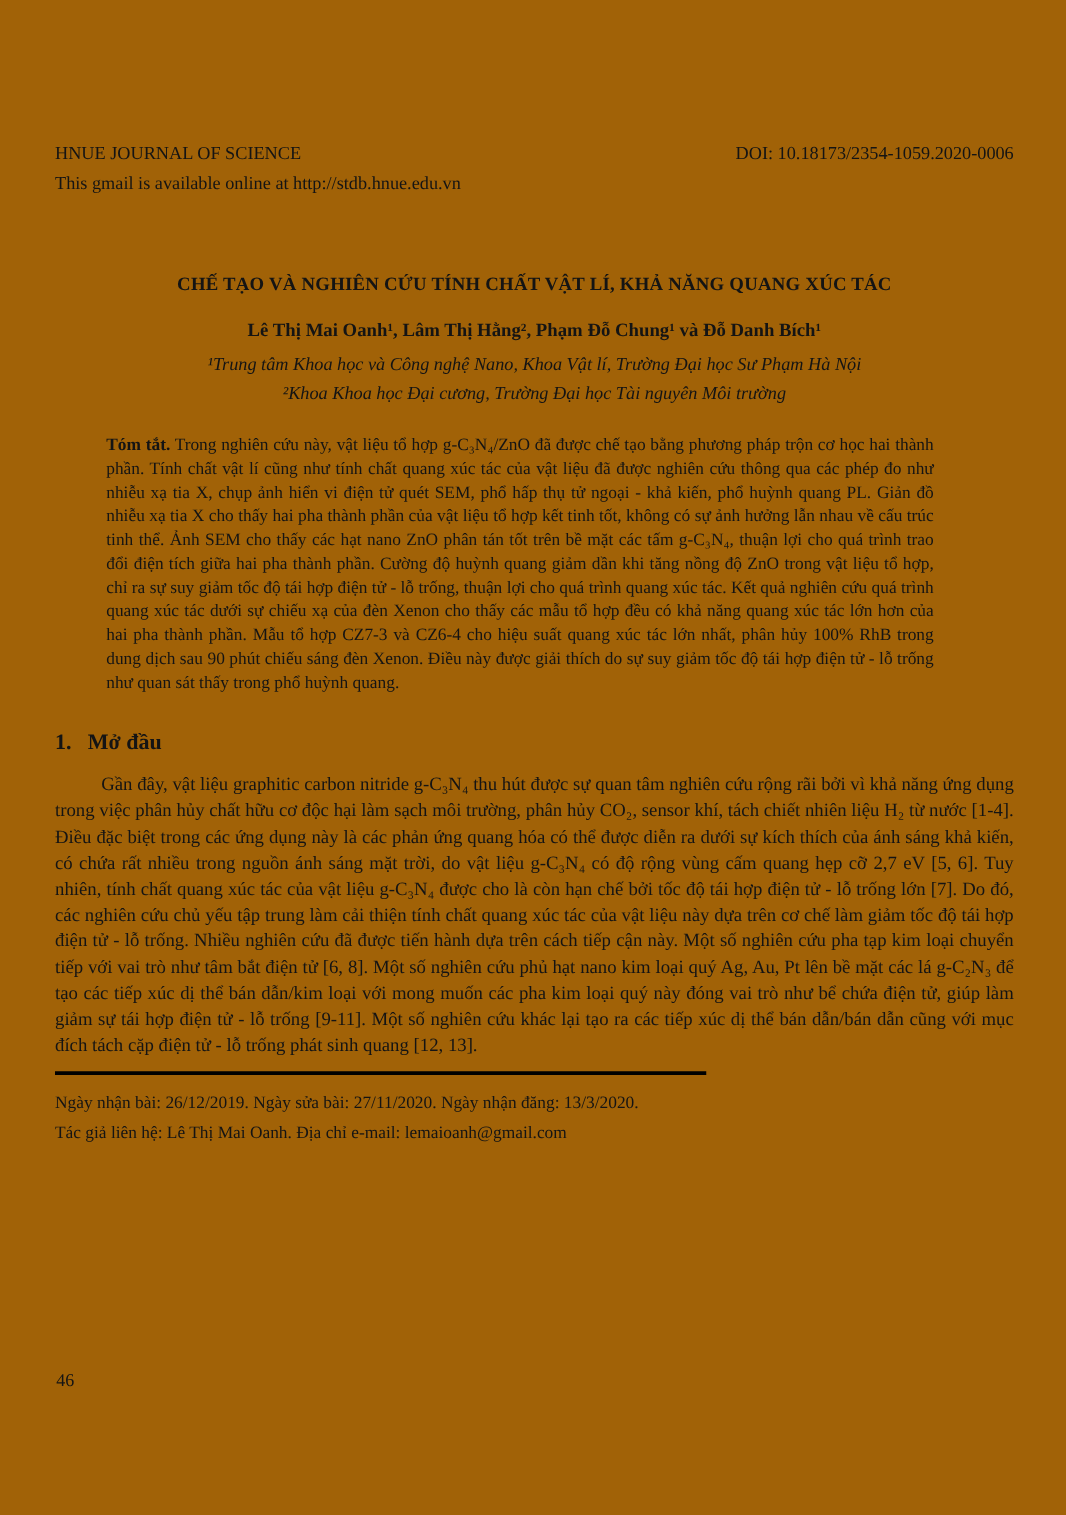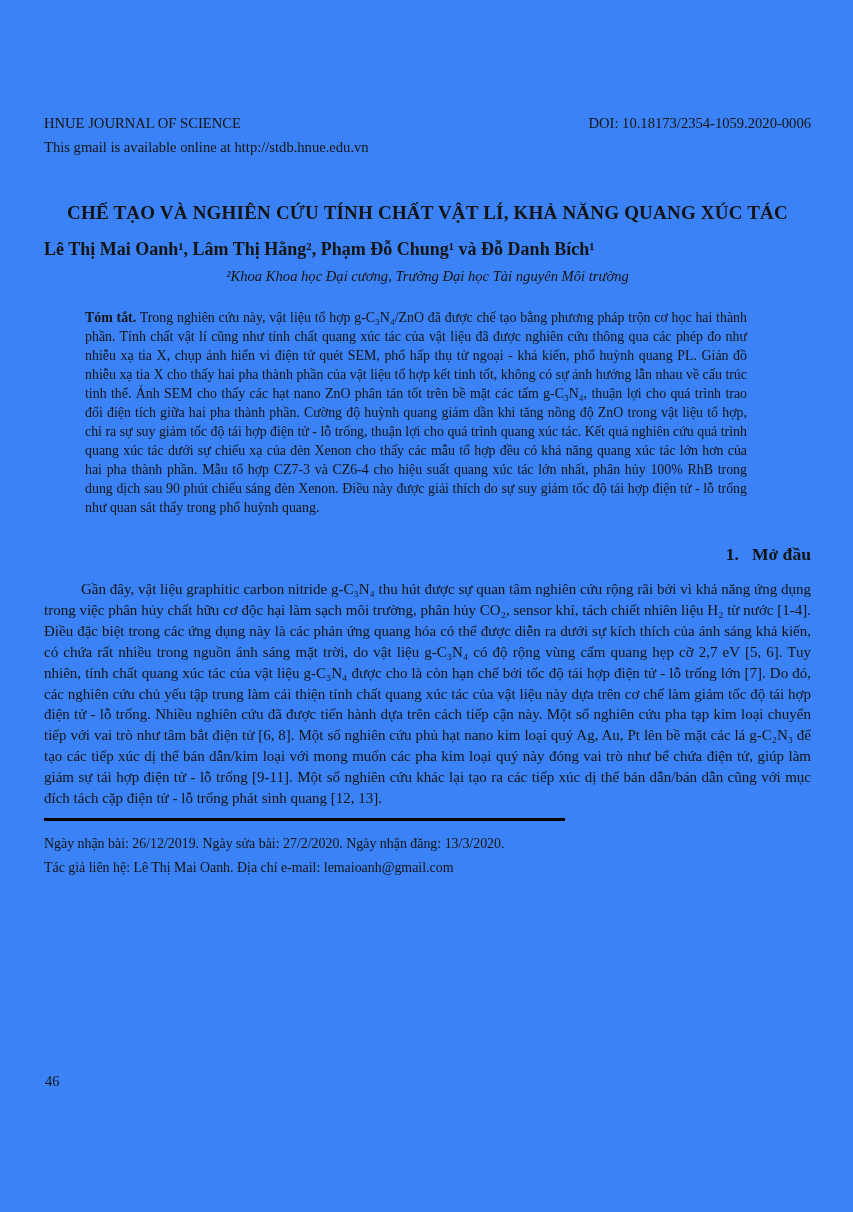--- a/index.html
+++ b/index.html
@@ -1,42 +1,42 @@
 <!DOCTYPE html>
 <html><head>
 <meta charset="utf-8">
 <style>
   * { margin: 0; padding: 0; box-sizing: border-box; }
   html, body { background: #e8e8e8; }
   .page {
     width: 853px;
     height: 1212px;
-    background: #3b82f6;
+    background: #a16207;
     position: relative;
     margin: 0 auto;
     font-family: "Liberation Serif", "DejaVu Serif", serif;
     color: #141414;
     padding: 112px 42px 0 44px;
     overflow: hidden;
   }
   .journal-header { font-size: 14.6px; line-height: 23.5px; }
   .header-row1 { display: flex; justify-content: space-between; }
   .article-title {
-    margin-top: 40px;
+    margin-top: 56px;
     text-align: center;
     font-weight: bold;
-    font-size: 19px;
+    font-size: 15px;
     line-height: 27px;
     letter-spacing: 0.2px;
   }
   .authors-line {
     margin-top: 13px;
-    text-align: left;
+    text-align: center;
     font-weight: bold;
-    font-size: 18px;
+    font-size: 15px;
     line-height: 21px;
   }
   .affiliations {
     margin-top: 5px;
     text-align: center;
     font-style: italic;
     font-size: 14.6px;
     line-height: 23px;
   }
   .abstract-block {
@@ -48,21 +48,20 @@
     text-align: justify;
   }
   .abstract-label { font-weight: bold; }
   .keywords-line { margin-top: 1px; }
   .keywords-label { font-weight: bold; font-style: italic; }
   .section-heading {
     margin-top: 25px;
     font-weight: bold;
     font-size: 17.6px;
     line-height: 25px;
-    text-align: right;
   }
   .section-heading .sec-num { margin-right: 13px; }
   .intro-paragraph {
     margin-top: 12px;
     font-size: 15px;
     line-height: 20.9px;
     text-align: justify;
     text-indent: 37px;
     width: 767px;
   }
@@ -73,21 +72,21 @@
     background: #000000;
   }
   .footnote {
     margin-top: 11px;
     font-size: 13.9px;
     line-height: 24.5px;
   }
   .page-number {
     position: absolute;
     left: 45px;
-    top: 1073px;
+    top: 1097px;
     font-size: 14.4px;
   }
 </style>
 </head>
 <body>
 
 <div class="page">
 
   <div class="journal-header">
     <div class="header-row1">
@@ -97,35 +96,36 @@
     <div>This gmail is available online at http://stdb.hnue.edu.vn</div>
   </div>
 
   <div class="article-title">
     <div>CHẾ TẠO VÀ NGHIÊN CỨU TÍNH CHẤT VẬT LÍ, KHẢ NĂNG QUANG XÚC TÁC</div>
   </div>
 
   <div class="authors-line">Lê Thị Mai Oanh¹, Lâm Thị Hằng², Phạm Đỗ Chung¹ và Đỗ Danh Bích¹</div>
 
   <div class="affiliations">
+    <div>¹Trung tâm Khoa học và Công nghệ Nano, Khoa Vật lí, Trường Đại học Sư Phạm Hà Nội</div>
     <div>²Khoa Khoa học Đại cương, Trường Đại học Tài nguyên Môi trường</div>
   </div>
 
   <div class="abstract-block">
     <p><span class="abstract-label">Tóm tắt.</span><span> Trong nghiên cứu này, vật liệu tổ hợp g-C₃N₄/ZnO đã được chế tạo bằng phương pháp trộn cơ học hai thành phần. Tính chất vật lí cũng như tính chất quang xúc tác của vật liệu đã được nghiên cứu thông qua các phép đo như nhiễu xạ tia X, chụp ảnh hiển vi điện tử quét SEM, phổ hấp thụ tử ngoại - khả kiến, phổ huỳnh quang PL. Giản đồ nhiễu xạ tia X cho thấy hai pha thành phần của vật liệu tổ hợp kết tinh tốt, không có sự ảnh hưởng lẫn nhau về cấu trúc tinh thể. Ảnh SEM cho thấy các hạt nano ZnO phân tán tốt trên bề mặt các tấm g-C₃N₄, thuận lợi cho quá trình trao đổi điện tích giữa hai pha thành phần. Cường độ huỳnh quang giảm dần khi tăng nồng độ ZnO trong vật liệu tổ hợp, chỉ ra sự suy giảm tốc độ tái hợp điện tử - lỗ trống, thuận lợi cho quá trình quang xúc tác. Kết quả nghiên cứu quá trình quang xúc tác dưới sự chiếu xạ của đèn Xenon cho thấy các mẫu tổ hợp đều có khả năng quang xúc tác lớn hơn của hai pha thành phần. Mẫu tổ hợp CZ7-3 và CZ6-4 cho hiệu suất quang xúc tác lớn nhất, phân hủy 100% RhB trong dung dịch sau 90 phút chiếu sáng đèn Xenon. Điều này được giải thích do sự suy giảm tốc độ tái hợp điện tử - lỗ trống như quan sát thấy trong phổ huỳnh quang.</span></p>
   </div>
 
   <div class="section-heading">
     <span class="sec-num">1.</span><span>Mở đầu</span>
   </div>
 
   <p class="intro-paragraph">Gần đây, vật liệu graphitic carbon nitride g-C₃N₄ thu hút được sự quan tâm nghiên cứu rộng rãi bởi vì khả năng ứng dụng trong việc phân hủy chất hữu cơ độc hại làm sạch môi trường, phân hủy CO₂, sensor khí, tách chiết nhiên liệu H₂ từ nước [1-4]. Điều đặc biệt trong các ứng dụng này là các phản ứng quang hóa có thể được diễn ra dưới sự kích thích của ánh sáng khả kiến, có chứa rất nhiều trong nguồn ánh sáng mặt trời, do vật liệu g-C₃N₄ có độ rộng vùng cấm quang hẹp cỡ 2,7 eV [5, 6]. Tuy nhiên, tính chất quang xúc tác của vật liệu g-C₃N₄ được cho là còn hạn chế bởi tốc độ tái hợp điện tử - lỗ trống lớn [7]. Do đó, các nghiên cứu chủ yếu tập trung làm cải thiện tính chất quang xúc tác của vật liệu này dựa trên cơ chế làm giảm tốc độ tái hợp điện tử - lỗ trống. Nhiều nghiên cứu đã được tiến hành dựa trên cách tiếp cận này. Một số nghiên cứu pha tạp kim loại chuyển tiếp với vai trò như tâm bắt điện tử [6, 8]. Một số nghiên cứu phủ hạt nano kim loại quý Ag, Au, Pt lên bề mặt các lá g-C₂N₃ để tạo các tiếp xúc dị thể bán dẫn/kim loại với mong muốn các pha kim loại quý này đóng vai trò như bể chứa điện tử, giúp làm giảm sự tái hợp điện tử - lỗ trống [9-11]. Một số nghiên cứu khác lại tạo ra các tiếp xúc dị thể bán dẫn/bán dẫn cũng với mục đích tách cặp điện tử - lỗ trống phát sinh quang [12, 13].</p>
 
   <div class="footnote-separator"></div>
 
   <div class="footnote">
-    <div>Ngày nhận bài: 26/12/2019. Ngày sửa bài: 27/2/2020. Ngày nhận đăng: 13/3/2020.</div>
+    <div>Ngày nhận bài: 26/12/2019. Ngày sửa bài: 27/11/2020. Ngày nhận đăng: 13/3/2020.</div>
     <div>Tác giả liên hệ: Lê Thị Mai Oanh. Địa chỉ e-mail: lemaioanh@gmail.com</div>
   </div>
 
   <div class="page-number">46</div>
 
 </div>
 
 </body></html>

